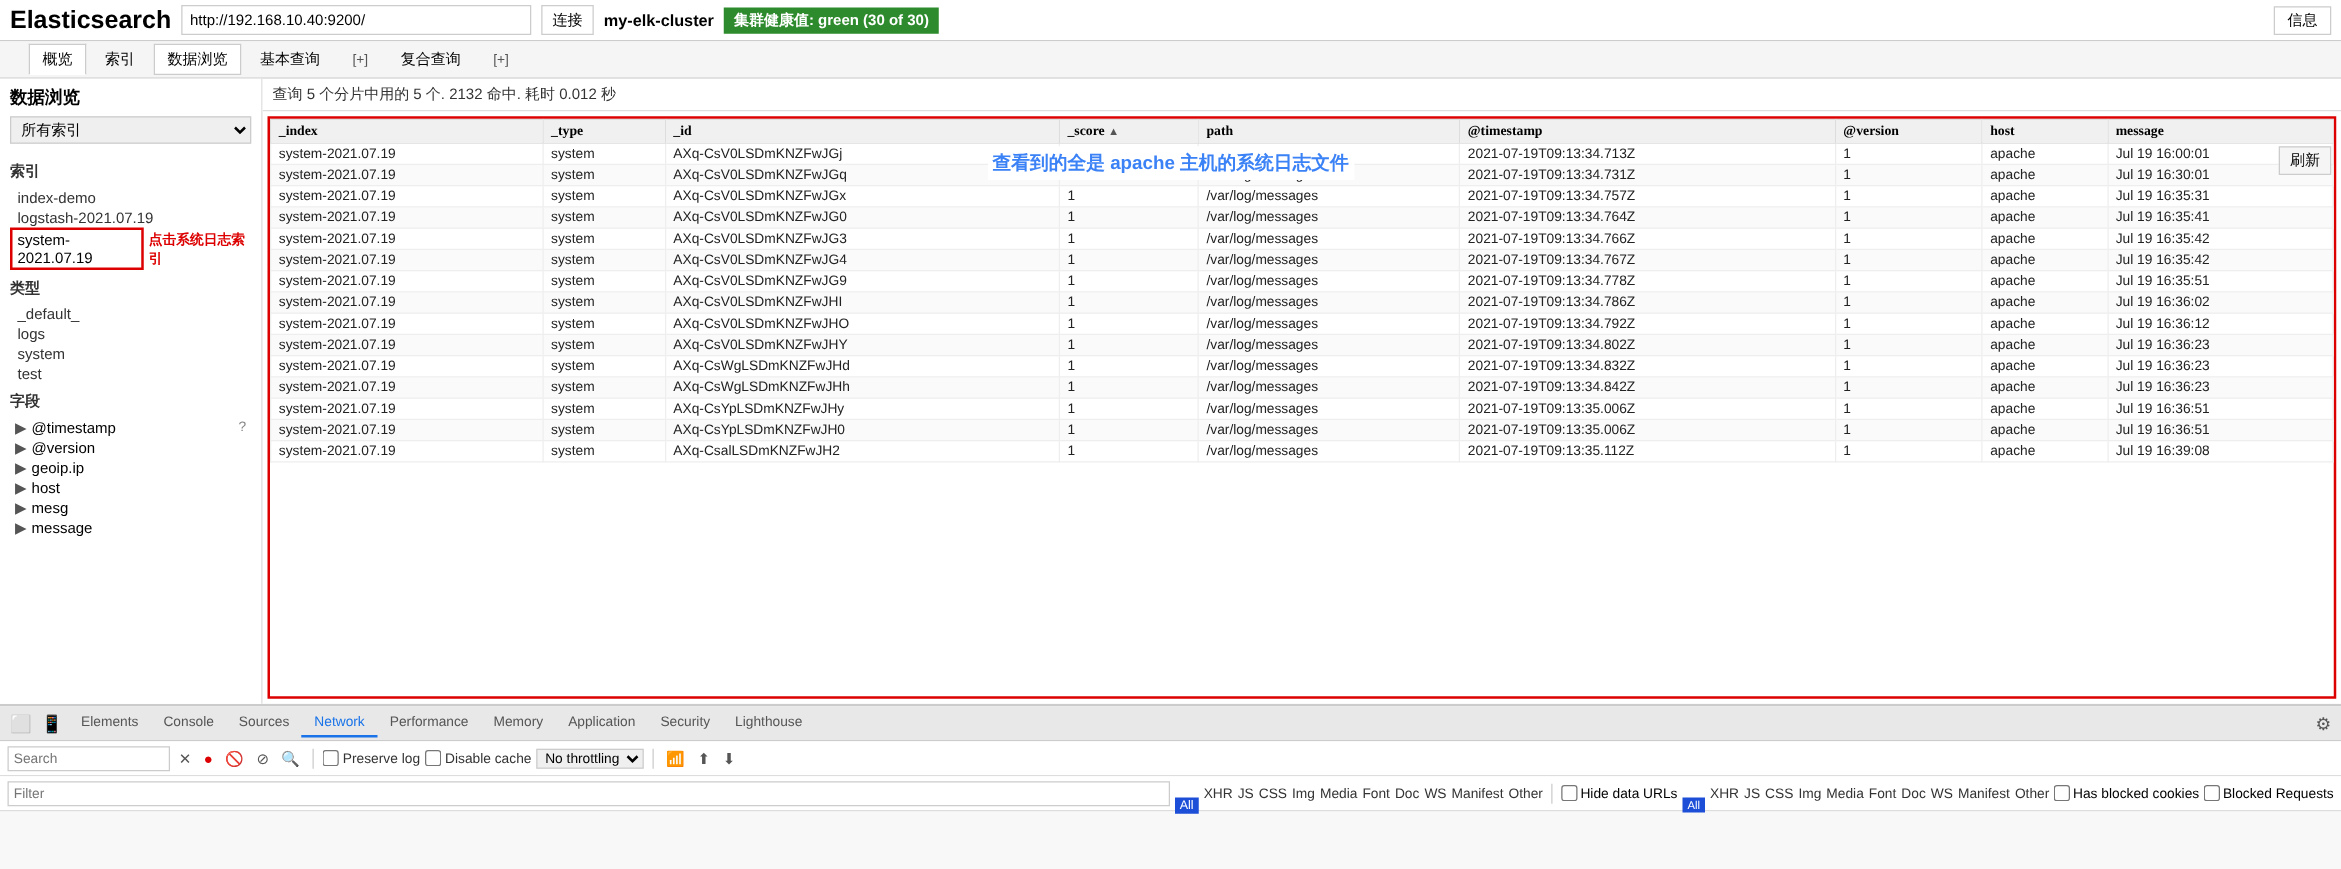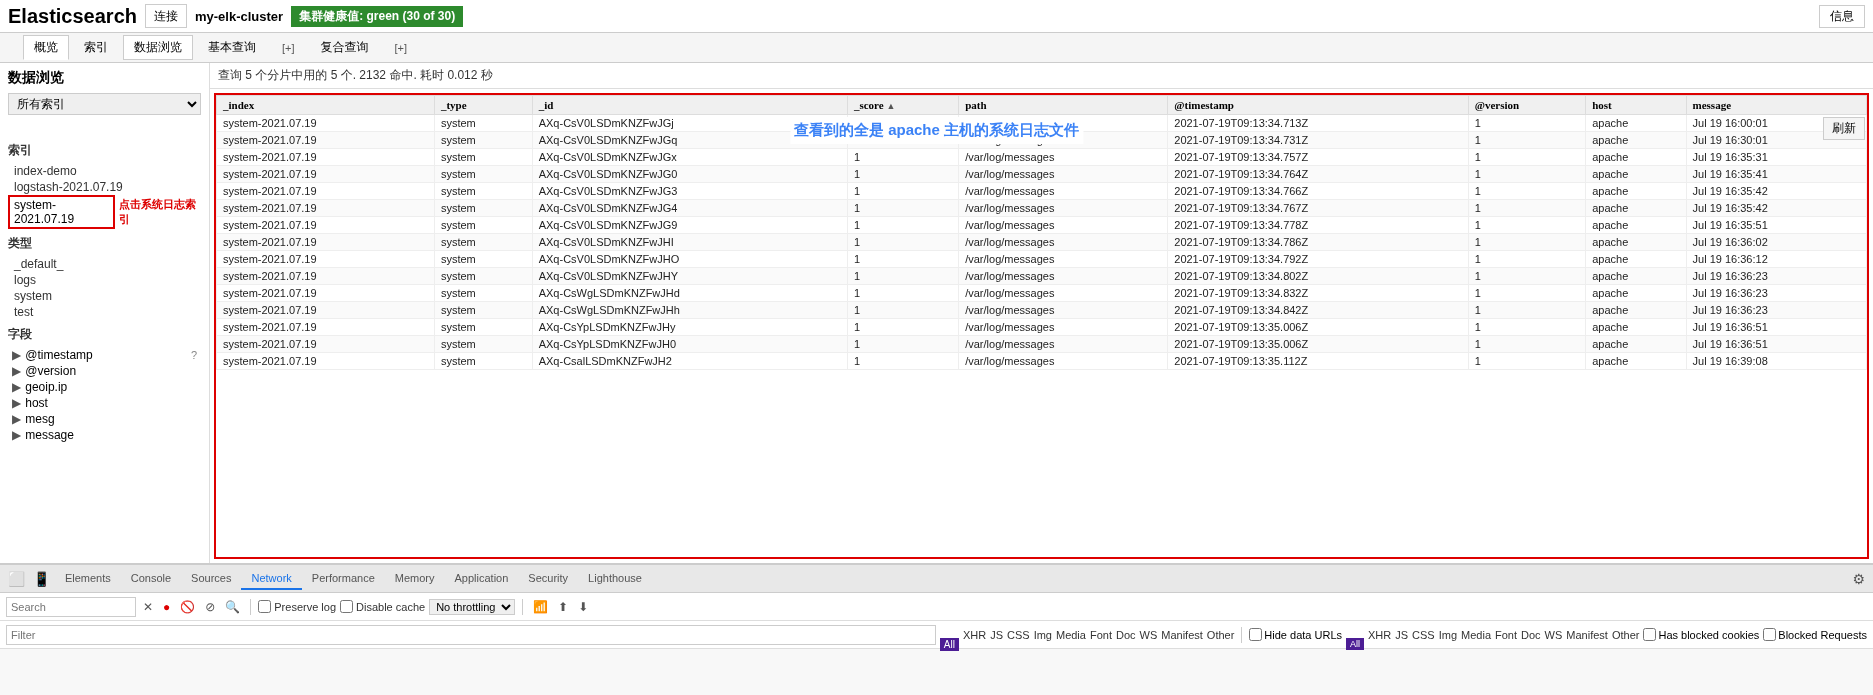--- a/index.html
+++ b/index.html
@@ -99,21 +99,21 @@
     }
     #sidebar-title {
       font-size: 14px;
       font-weight: bold;
       margin-bottom: 6px;
     }
     #index-select {
       width: 100%;
       padding: 2px 4px;
       font-size: 12px;
-      margin-bottom: 21px;
+      margin-bottom: 8px;
       border: 1px solid #ccc;
     }
     .sidebar-section-label {
       font-weight: bold;
       font-size: 12px;
       margin-top: 6px;
       margin-bottom: 4px;
       color: #333;
     }
     .sidebar-item {
@@ -324,21 +324,21 @@
       height: 28px;
     }
     #filter-input {
       flex: 1;
       border: 1px solid #ccc;
       padding: 1px 4px;
       font-size: 11px;
       height: 20px;
     }
     .filter-type-btn {
-      background: #4c1d95;
+      background: #1d4ed8;
       color: #fff;
       border: none;
       padding: 1px 4px;
       font-size: 10px;
       cursor: pointer;
       margin-top: 19px;
     }
     .filter-label {
       font-size: 11px;
       color: #333;
@@ -352,20 +352,21 @@
 
     .content-wrapper {
       position: relative;
     }
   </style>
 </head>
 <body>
 
 <div id="app-bar">
   <span id="app-logo">Elasticsearch</span>
+  <input id="url-input" type="text" value="http://192.168.10.40:9200/" style="">
   <button id="connect-btn">连接</button>
   <span id="cluster-name">my-elk-cluster</span>
   <span id="cluster-health">集群健康值: green (30 of 30)</span>
   <button id="info-btn">信息</button>
 </div>
 
 <div id="nav-tabs">
   <span class="nav-tab active">概览</span>
   <span class="nav-tab">索引</span>
   <span class="nav-tab active" style="background:#fff;border:1px solid #ccc;">数据浏览</span>

